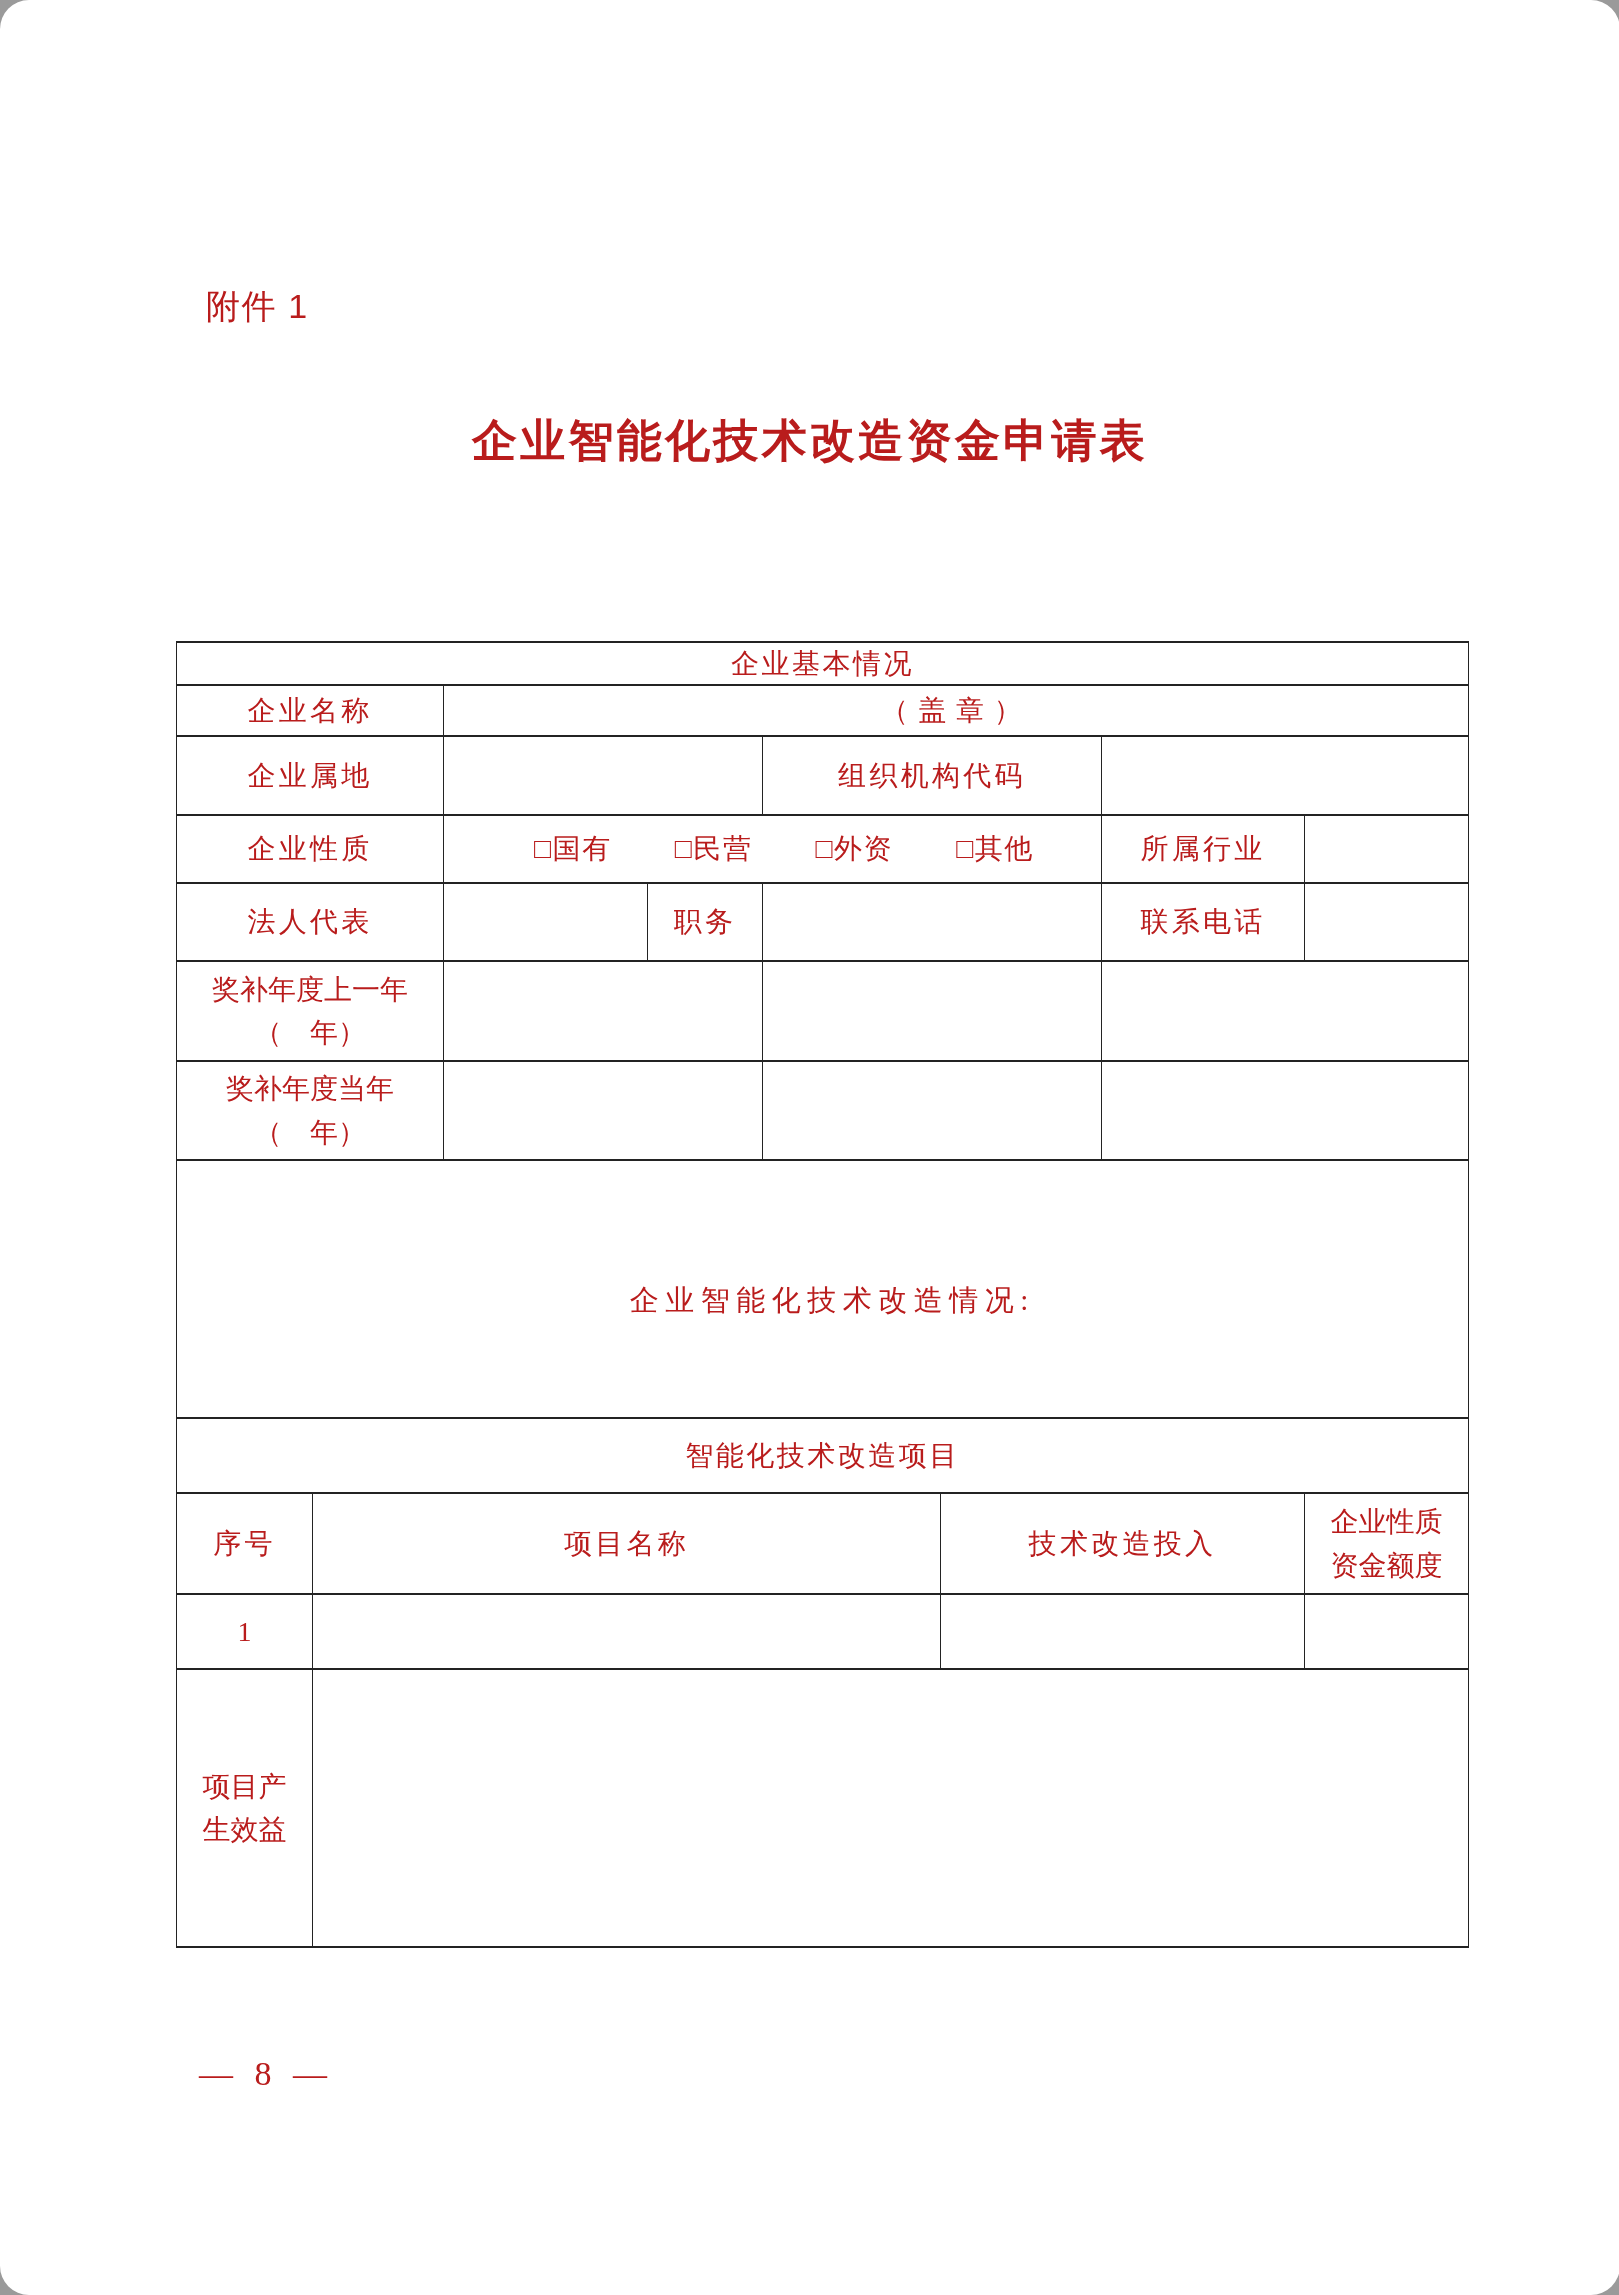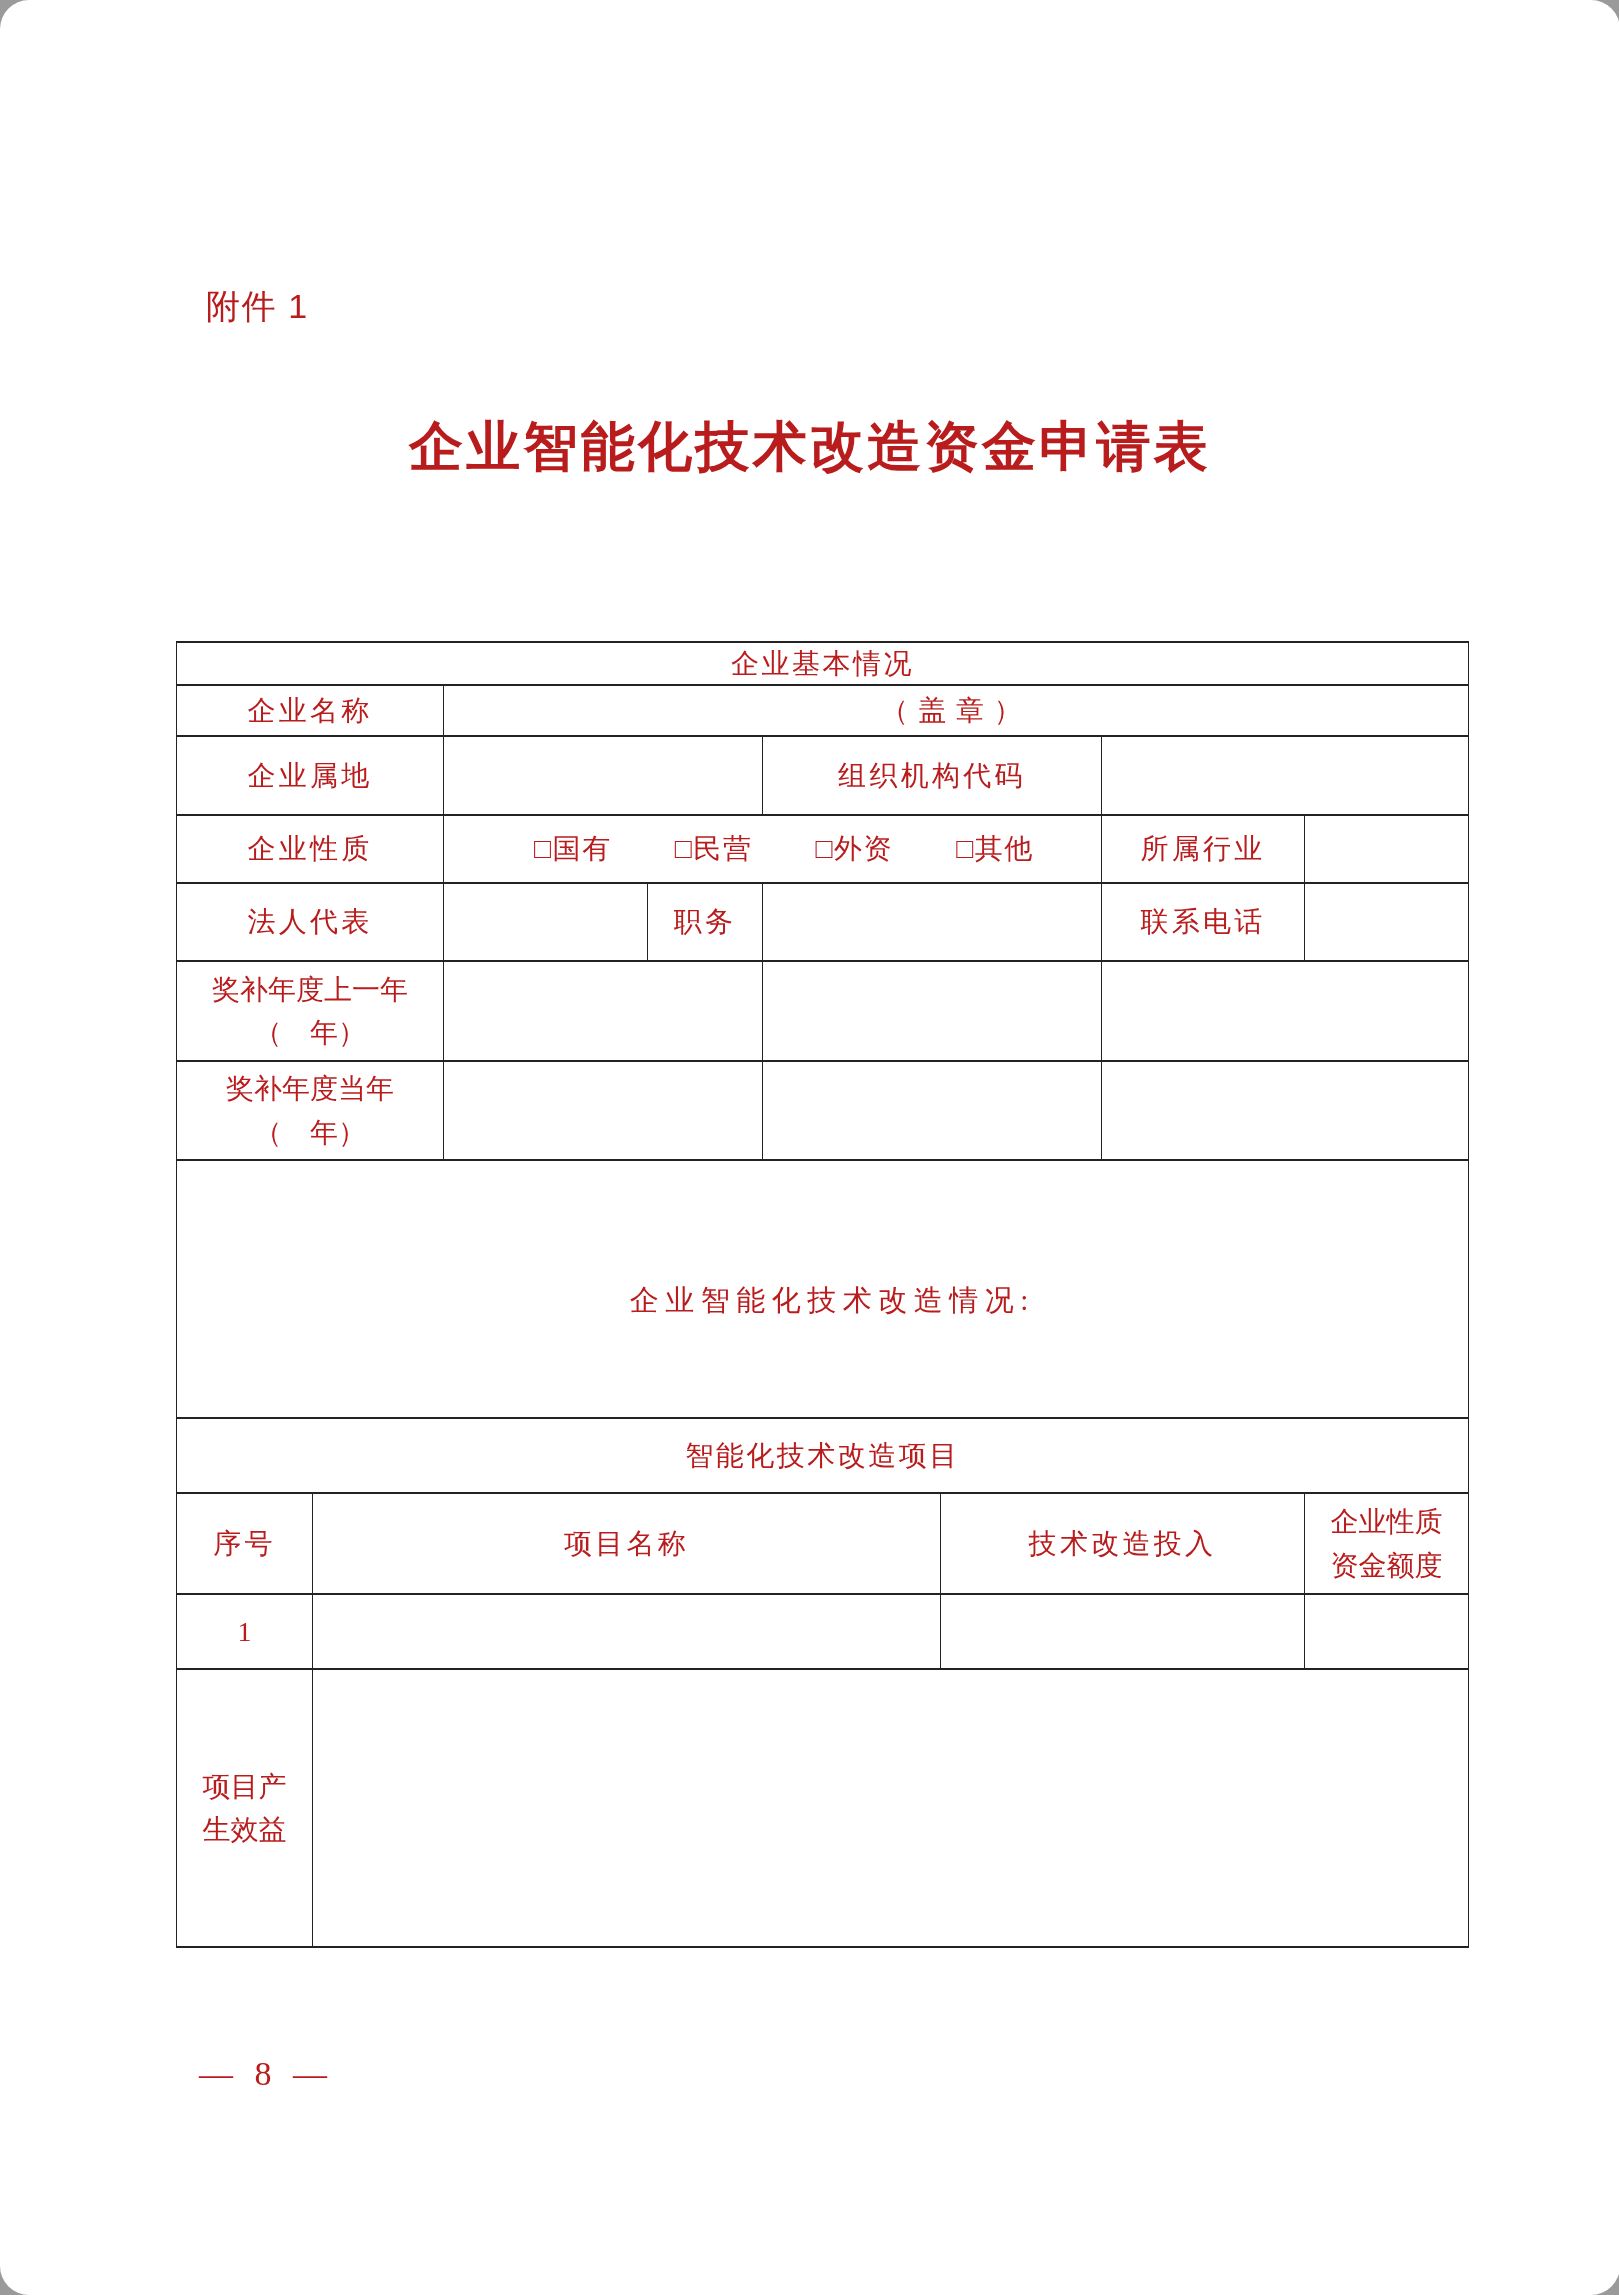--- a/index.html
+++ b/index.html
@@ -10,21 +10,21 @@
     overflow:hidden;
     border-radius:29px;
   }
   .attachment{
     position:absolute;left:206px;top:284px;
     font-family:"Liberation Sans","DejaVu Sans",sans-serif;
     font-size:34px;letter-spacing:1.6px;
   }
   .form-title{
     position:absolute;left:0;right:0;top:411px;text-align:center;
-    font-size:54px;font-weight:700;letter-spacing:3.3px;
+    font-size:45px;font-weight:700;letter-spacing:3.3px;
   }
   .meta-row{
     position:absolute;left:176px;top:574px;width:1290px;height:47px;
     font-family:"Liberation Sans","DejaVu Sans",sans-serif;
     font-size:30px;line-height:47px;
   }
   .meta-award{position:absolute;left:18px;top:0;}
   .meta-year{position:absolute;left:250px;top:0;}
   .meta-date{position:absolute;left:517px;top:0;}
   .meta-unit{position:absolute;right:1.6px;top:0;}

